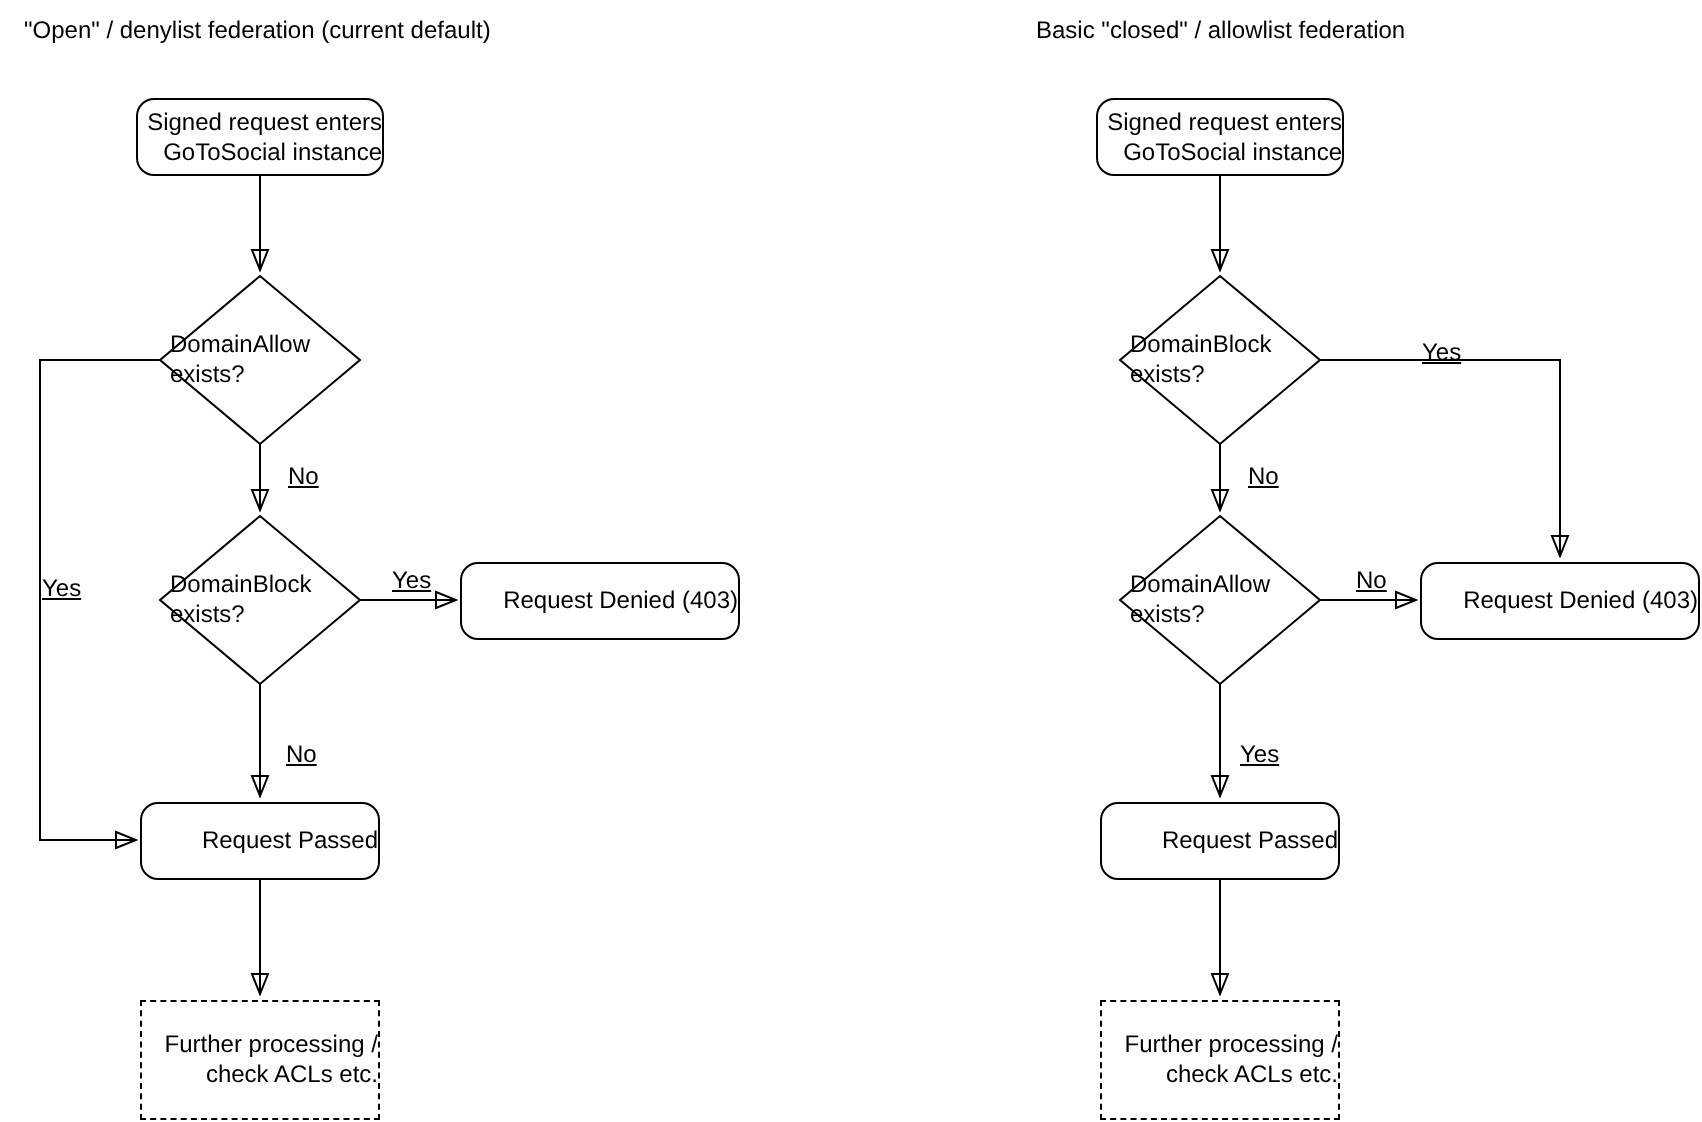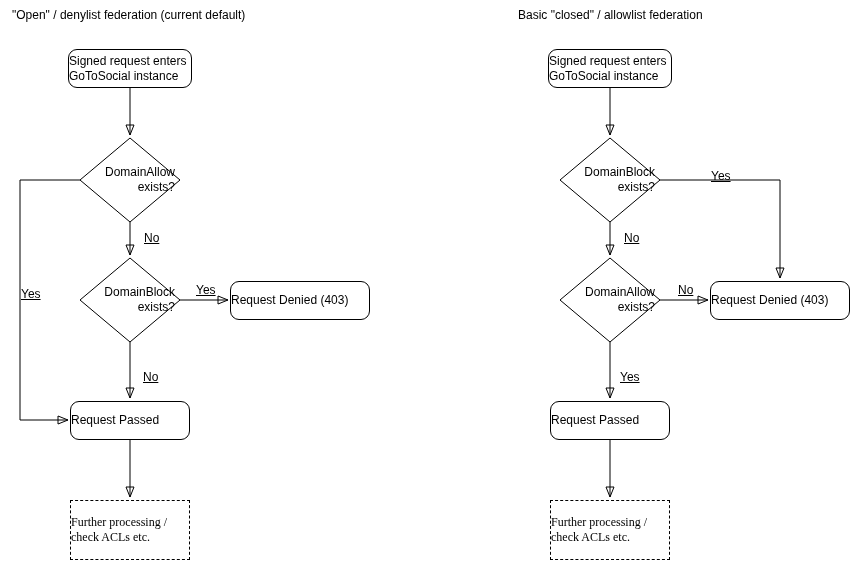--- a/index.html
+++ b/index.html
@@ -8,25 +8,25 @@
     font-family:"Liberation Sans",sans-serif;font-size:12px;color:#000000;
     overflow:hidden;
   }
   #edges{position:absolute;left:0;top:0;}
   #edges path{fill:none;stroke:#000000;stroke-width:1;}
   #edges polygon{fill:#ffffff;stroke:#000000;stroke-width:1;}
   .title{position:absolute;white-space:nowrap;}
   .node{
     position:absolute;box-sizing:border-box;border:1px solid #000000;
     border-radius:9px;background:#ffffff;
-    display:flex;flex-direction:column;align-items:flex-start;justify-content:center;
+    display:flex;flex-direction:column;align-items:flex-end;justify-content:center;
     text-align:center;line-height:15px;
   }
-  .node.dashed{border-style:dashed;border-radius:0;font-family:Liberation Serif, serif;}
-  .dlabel{position:absolute;text-align:right;line-height:15px;}
+  .node.dashed{border-style:dashed;border-radius:0;}
+  .dlabel{position:absolute;text-align:left;line-height:15px;}
   .elabel{position:absolute;white-space:nowrap;line-height:12px;text-decoration:underline;}
 </style>
 </head>
 <body>
 
 <div id="canvas">
 
   <svg id="edges" width="851" height="561" viewBox="0 0 851 561">
     <defs>
       <marker id="mOpen" markerUnits="userSpaceOnUse" markerWidth="12" markerHeight="10" refX="11" refY="5" orient="auto">

